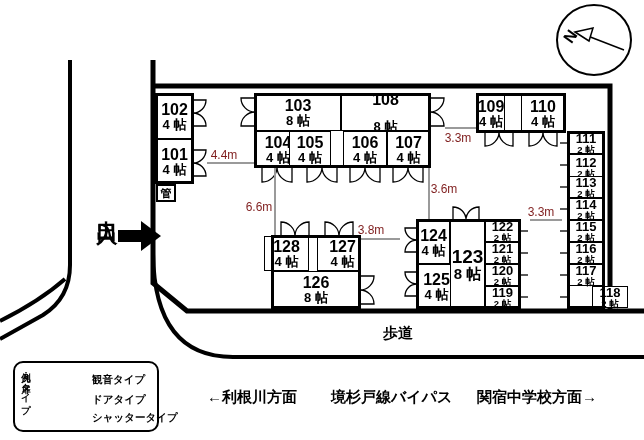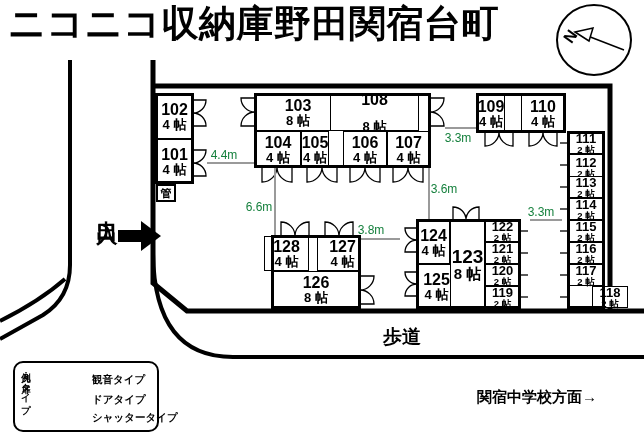--- a/index.html
+++ b/index.html
@@ -15,29 +15,29 @@
   .unit{position:absolute;background:#fff;border:1px solid #000;box-sizing:border-box;
         display:flex;flex-direction:column;align-items:center;justify-content:center;
         line-height:1.0;z-index:2;text-align:center;}
   .unit .no{font-size:16px;font-weight:700;}
   .unit .sz{font-size:13px;font-weight:700;}
   .unit.small .no{font-size:13px;}
   .unit.small .sz{font-size:9.5px;}
   .unit.large .no{font-size:19px;}
   .unit.large .sz{font-size:15px;}
   .block{position:absolute;border:3px solid #000;box-sizing:border-box;z-index:3;pointer-events:none;}
-  .mlabel{position:absolute;font-size:12px;color:#15803d;transform:translate(-50%,-50%);
+  .mlabel{position:absolute;font-size:12px;color:#7f1d1d;transform:translate(-50%,-50%);
           z-index:4;white-space:nowrap;}
   .manager{position:absolute;left:156px;top:184px;width:20px;height:18px;border:2px solid #000;
            box-sizing:border-box;font-size:11px;font-weight:700;display:flex;align-items:center;
            justify-content:center;z-index:4;background:#fff;}
   .vtext{writing-mode:vertical-rl;text-orientation:upright;}
   .entrance{position:absolute;left:96px;top:204px;font-size:21px;font-weight:800;line-height:1.05;
             letter-spacing:2px;z-index:2;}
-  .sidewalk{position:absolute;left:383px;top:324px;font-size:19px;font-weight:600;z-index:2;}
+  .sidewalk{position:absolute;left:383px;top:324px;font-size:15px;font-weight:600;z-index:2;}
   .dir{position:absolute;top:388px;font-size:15px;font-weight:600;white-space:nowrap;z-index:2;}
   #dir-left{left:207px;} #dir-center{left:331px;} #dir-right{left:477px;}
   .legend{position:absolute;left:13px;top:361px;width:146px;height:71px;border:2px solid #000;
           border-radius:10px;box-sizing:border-box;background:#fff;z-index:2;}
   .legend-side{position:absolute;left:21px;top:366px;height:64px;font-size:9.5px;font-weight:600;
                line-height:1.05;z-index:3;}
   .leg-label{position:absolute;font-size:10.5px;font-weight:700;z-index:3;white-space:nowrap;}
   #leg1{left:92px;top:373px;} #leg2{left:92px;top:393px;} #leg3{left:92px;top:411px;}
 </style>
 </head>
@@ -104,57 +104,58 @@
       <path d="M325 236 L325 222 A14 14 0 0 1 339 236 M353 236 L353 222 A14 14 0 0 0 339 236" class="door"></path>
       <path d="M360 276 L374 276 A14 14 0 0 1 360 290 M360 304 L374 304 A14 14 0 0 0 360 290" class="door"></path>
       <line x1="207" y1="163" x2="255" y2="163" class="mline"></line>
       <line x1="445" y1="128" x2="477" y2="128" class="mline"></line>
       <line x1="429" y1="167" x2="429" y2="220" class="mline"></line>
       <line x1="275" y1="167" x2="275" y2="236" class="mline"></line>
       <line x1="360" y1="239" x2="400" y2="239" class="mline"></line>
       <line x1="530" y1="220" x2="562" y2="220" class="mline"></line>
     </svg>
 
-  <div class="title">ニコニコ収納庫野田関宿台町</div>
 
   <div class="entrance vtext">出入口</div>
 
   <div class="manager">管</div>
 
   <div class="sidewalk">歩道</div>
 
+  <div class="dir" id="dir-left">←利根川方面</div>
+  <div class="dir" id="dir-center">境杉戸線バイパス</div>
   <div class="dir" id="dir-right">関宿中学校方面→</div>
 
   <div class="legend"></div>
   <div class="legend-side vtext">凡例：扉タイプ</div>
   <div class="leg-label" id="leg1">観音タイプ</div>
   <div class="leg-label" id="leg2">ドアタイプ</div>
   <div class="leg-label" id="leg3">シャッタータイプ</div>
 
 <div class="unit" style="left: 156px; top: 94px; width: 37px; height: 45px;">
       <div class="no">102</div>
       <div class="sz">4 帖</div>
     </div>
     <div class="unit" style="left: 156px; top: 139px; width: 37px; height: 45px;">
       <div class="no">101</div>
       <div class="sz">4 帖</div>
     </div>
     <div class="unit" style="left: 255px; top: 94px; width: 86px; height: 37px;">
       <div class="no">103</div>
       <div class="sz">8 帖</div>
     </div>
-    <div class="unit" style="left: 330px; top: 94px; width: 89px; height: 37px; gap: 12px;">
+    <div class="unit" style="left: 341px; top: 94px; width: 89px; height: 37px; gap: 12px;">
       <div class="no">108</div>
       <div class="sz">8 帖</div>
     </div>
     <div class="unit" style="left: 255px; top: 131px; width: 46px; height: 36px;">
       <div class="no">104</div>
       <div class="sz">4 帖</div>
     </div>
-    <div class="unit" style="left: 301px; top: 131px; width: 28px; height: 36px;">
+    <div class="unit" style="left: 289px; top: 131px; width: 42px; height: 36px;">
       <div class="no">105</div>
       <div class="sz">4 帖</div>
     </div>
     <div class="unit" style="left: 343px; top: 131px; width: 44px; height: 36px;">
       <div class="no">106</div>
       <div class="sz">4 帖</div>
     </div>
     <div class="unit" style="left: 387px; top: 131px; width: 43px; height: 36px;">
       <div class="no">107</div>
       <div class="sz">4 帖</div>

